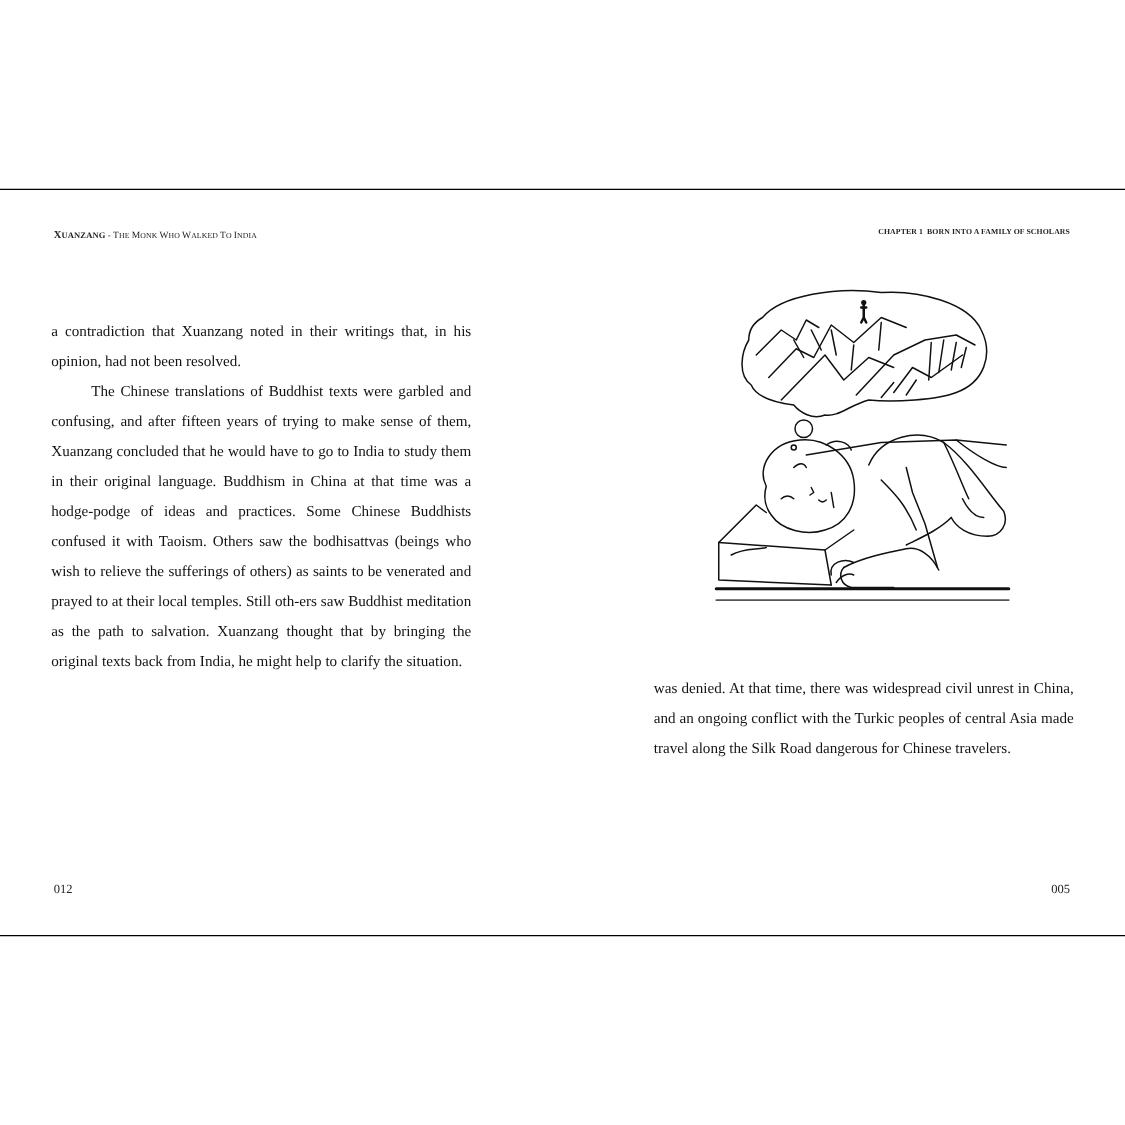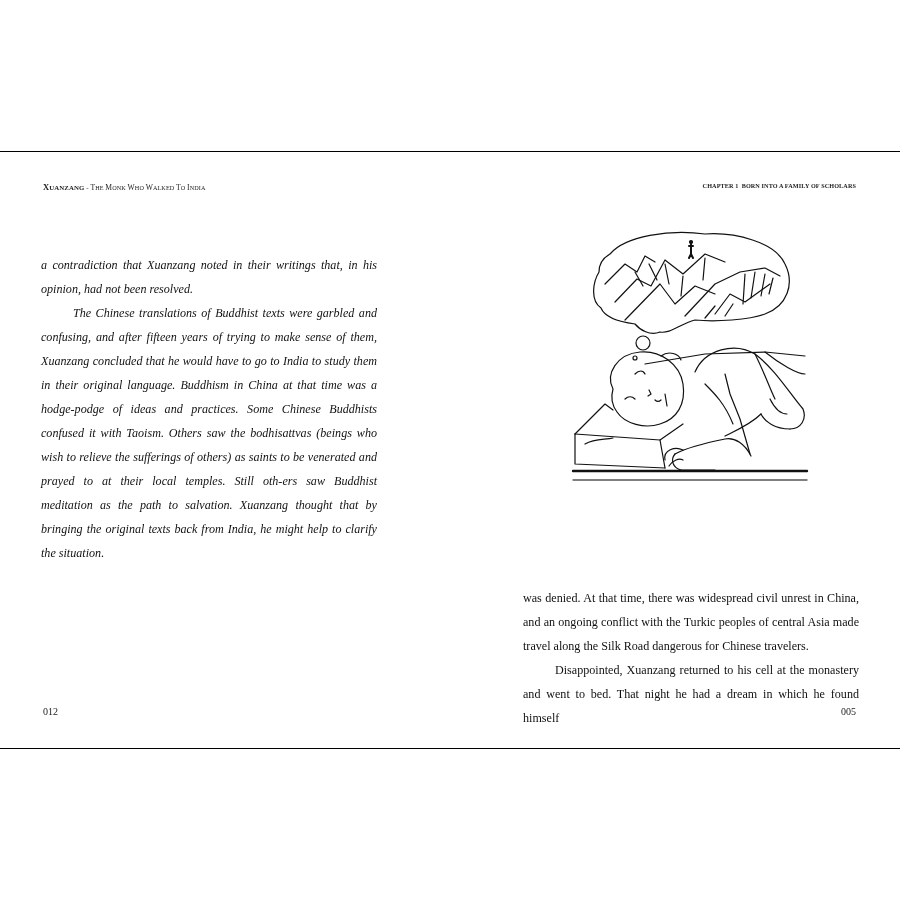--- a/index.html
+++ b/index.html
@@ -53,26 +53,24 @@
     }
     .column p {
       margin: 0;
     }
     .column p.indent {
       text-indent: 32px;
     }
     .col-left {
       left: 41px;
       top: 253px;
-      font-style: italic;
     }
     .col-right {
       left: 523px;
       top: 538px;
-      margin-top: 48px;
     }
 
     .folio {
       position: absolute;
       top: 706px;
       font-size: 10px;
       color: #222;
     }
     .folio-left { left: 43px; }
     .folio-right { right: 44px; }
@@ -164,16 +162,15 @@
     <path d="M95 216 L100 244"></path>
     <path d="M20 220 C30 214, 40 216, 48 214"></path>
 
     <path d="M8 247 L242 247" stroke-width="2.4"></path>
     <path d="M8 256 L242 256" stroke="#555" stroke-width="1.4"></path>
   </svg>
 </div>
 
 <div class="column col-right">
   <p>was denied. At that time, there was widespread civil unrest in China, and an ongoing conflict with the Turkic peoples of central Asia made travel along the Silk Road dangerous for Chinese travelers.</p>
-  <p class="indent" style="text-align-last: justify;">Disappointed, Xuanzang returned to his cell at the monastery and went to bed. That night he had a dream in which he found himself</p>
 </div>
 
 <div class="folio folio-right">005</div>
 
 </body></html>

